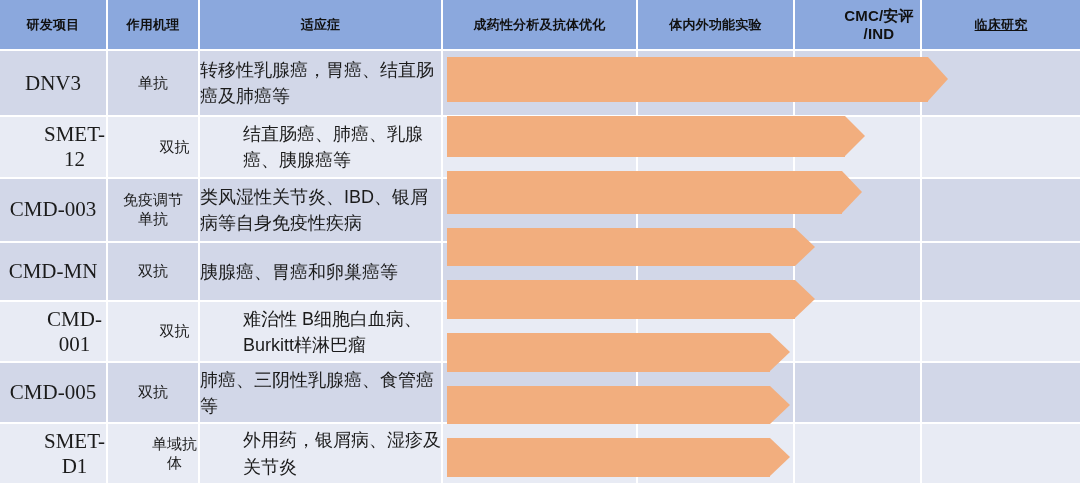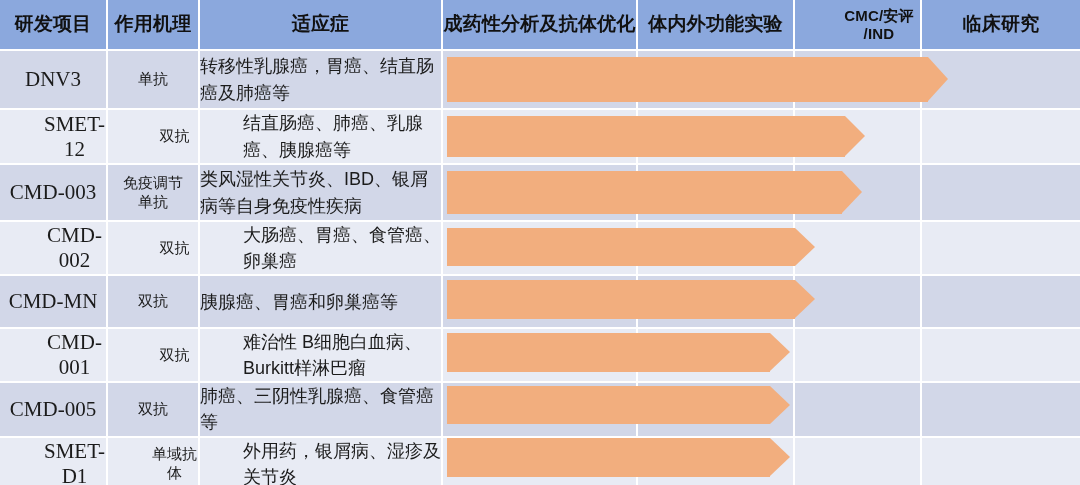--- a/index.html
+++ b/index.html
@@ -22,27 +22,27 @@
     border-collapse: separate;
     border-spacing: 0;
     table-layout: fixed;
   }
   table.grid th, table.grid td {
     border-right: 2px solid #ffffff;
     border-bottom: 2px solid #ffffff;
     vertical-align: middle;
     padding: 0;
   }
-  table.grid th:last-child, table.grid td:last-child { border-right: none; }
+  table.grid th:last-child, table.grid td:last-child { border-right: none; text-decoration: underline; }
 
   thead th {
     background: #8BA8DD;
     color: #111111;
     font-weight: bold;
-    font-size: 19px;
+    font-size: 13px;
     text-align: center;
     height: 51px;
     line-height: 1.18;
     letter-spacing: 0.2px;
   }
   thead th.hdr-cmc { font-size: 15px; padding-left: 43px; }
 
   tbody tr.odd td { background: #D2D7E8; }
   tbody tr.even td { background: #E8EBF4; padding-left: 43px; }
 
@@ -135,29 +135,20 @@
       </tr>
       <tr class="odd" style="height:57px">
         <td class="c-name">CMD-003</td>
         <td class="c-mech"><span>免疫调节</span><br><span>单抗</span></td>
         <td class="c-indic">类风湿性关节炎、IBD、银屑病等自身免疫性疾病</td>
         <td class="c-stage"></td>
         <td class="c-stage"></td>
         <td class="c-stage"></td>
         <td class="c-stage"></td>
       </tr>
-      <tr class="even" style="height:52px">
-        <td class="c-name">CMD-002</td>
-        <td class="c-mech">双抗</td>
-        <td class="c-indic">大肠癌、胃癌、食管癌、卵巢癌</td>
-        <td class="c-stage"></td>
-        <td class="c-stage"></td>
-        <td class="c-stage"></td>
-        <td class="c-stage"></td>
-      </tr>
       <tr class="odd" style="height:53px">
         <td class="c-name">CMD-MN</td>
         <td class="c-mech">双抗</td>
         <td class="c-indic">胰腺癌、胃癌和卵巢癌等</td>
         <td class="c-stage"></td>
         <td class="c-stage"></td>
         <td class="c-stage"></td>
         <td class="c-stage"></td>
       </tr>
       <tr class="even" style="height:53px">

